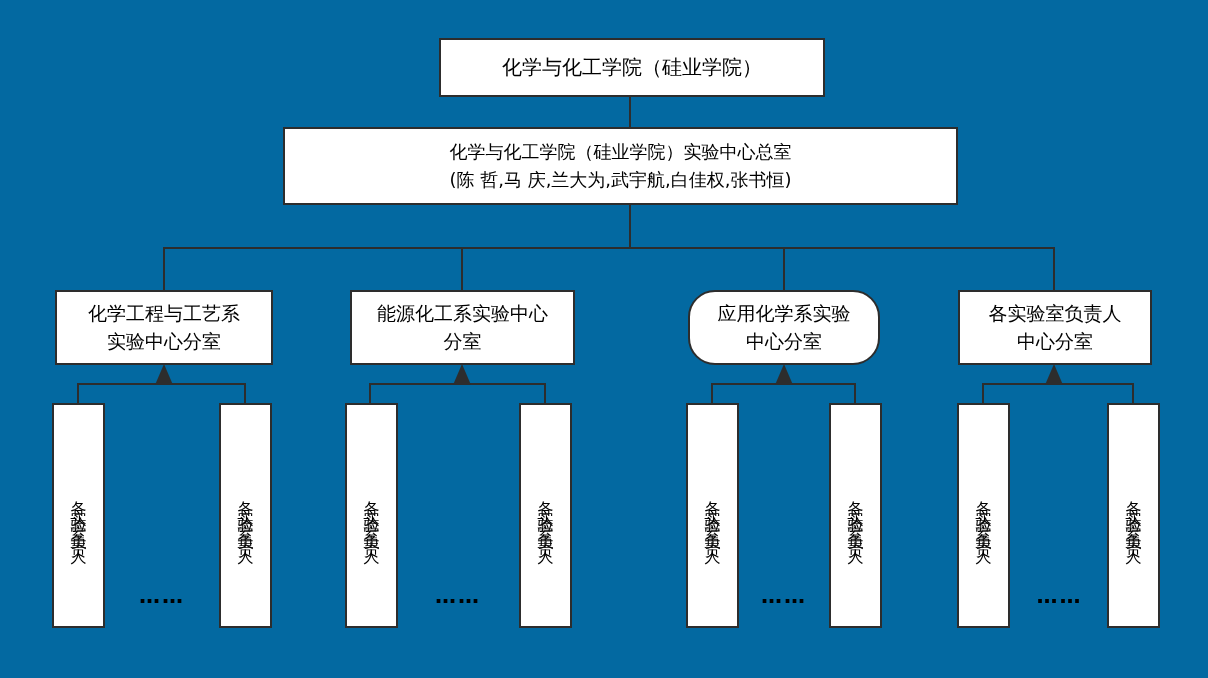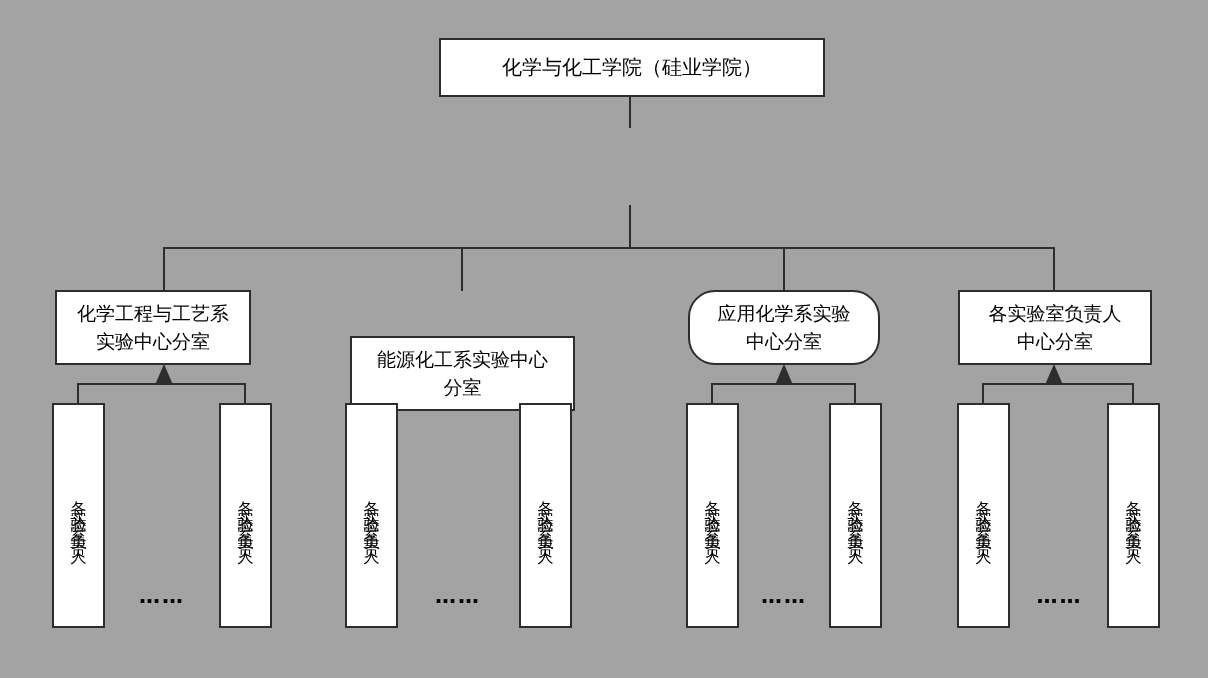--- a/index.html
+++ b/index.html
@@ -5,21 +5,21 @@
   html, body {
     margin: 0;
     padding: 0;
     background: #ffffff;
     font-family: "DejaVu Sans", "Liberation Sans", sans-serif;
   }
   .canvas {
     position: relative;
     width: 1208px;
     height: 678px;
-    background: #a3a3a3;
+    background: #0369a1;
     overflow: hidden;
     color: #000000;
   }
   svg.connectors {
     position: absolute;
     inset: 0;
     width: 1208px;
     height: 678px;
   }
   svg.connectors line, svg.connectors polyline {
@@ -38,22 +38,22 @@
     background: #ffffff;
     display: flex;
     align-items: center;
     justify-content: center;
     text-align: center;
     white-space: pre-line;
   }
   .l1 { left: 439px; top: 38px;  width: 386px; height: 59px; font-size: 20px; }
   .l2 { left: 283px; top: 127px; width: 675px; height: 78px; font-size: 18px; line-height: 1.55; }
   .b  { top: 290px; height: 75px; font-size: 19px; line-height: 1.45; }
-  .b1 { left: 55px;  width: 196px; }
-  .b2 { left: 350px; width: 225px; margin-top: 46px; }
+  .b1 { left: 55px;  width: 218px; }
+  .b2 { left: 350px; width: 225px; }
   .b3 { left: 688px; width: 192px; border-radius: 27px; }
   .b4 { left: 958px; width: 194px; }
   .leaf { top: 403px; width: 53px; height: 225px; }
   .vtext {
     writing-mode: vertical-rl;
     -webkit-writing-mode: vertical-rl;
     text-orientation: upright;
     -webkit-text-orientation: upright;
     font-size: 16px;
     letter-spacing: 8px;
@@ -100,20 +100,22 @@
     <polyline points="983,404 983,384 1133,384 1133,404"></polyline>
 
     <polygon points="155,385 173,385 164,364"></polygon>
     <polygon points="453,385 471,385 462,364"></polygon>
     <polygon points="775,385 793,385 784,364"></polygon>
     <polygon points="1045,385 1063,385 1054,364"></polygon>
   </svg>
 
   <div class="box l1">化学与化工学院（硅业学院）</div>
 
+  <div class="box l2">化学与化工学院（硅业学院）实验中心总室
+(陈 哲,马 庆,兰大为,武宇航,白佳权,张书恒)</div>
 
   <div class="box b b1">化学工程与工艺系
 实验中心分室</div>
   <div class="box b b2">能源化工系实验中心
 分室</div>
   <div class="box b b3">应用化学系实验
 中心分室</div>
   <div class="box b b4">各实验室负责人
 中心分室</div>
 

